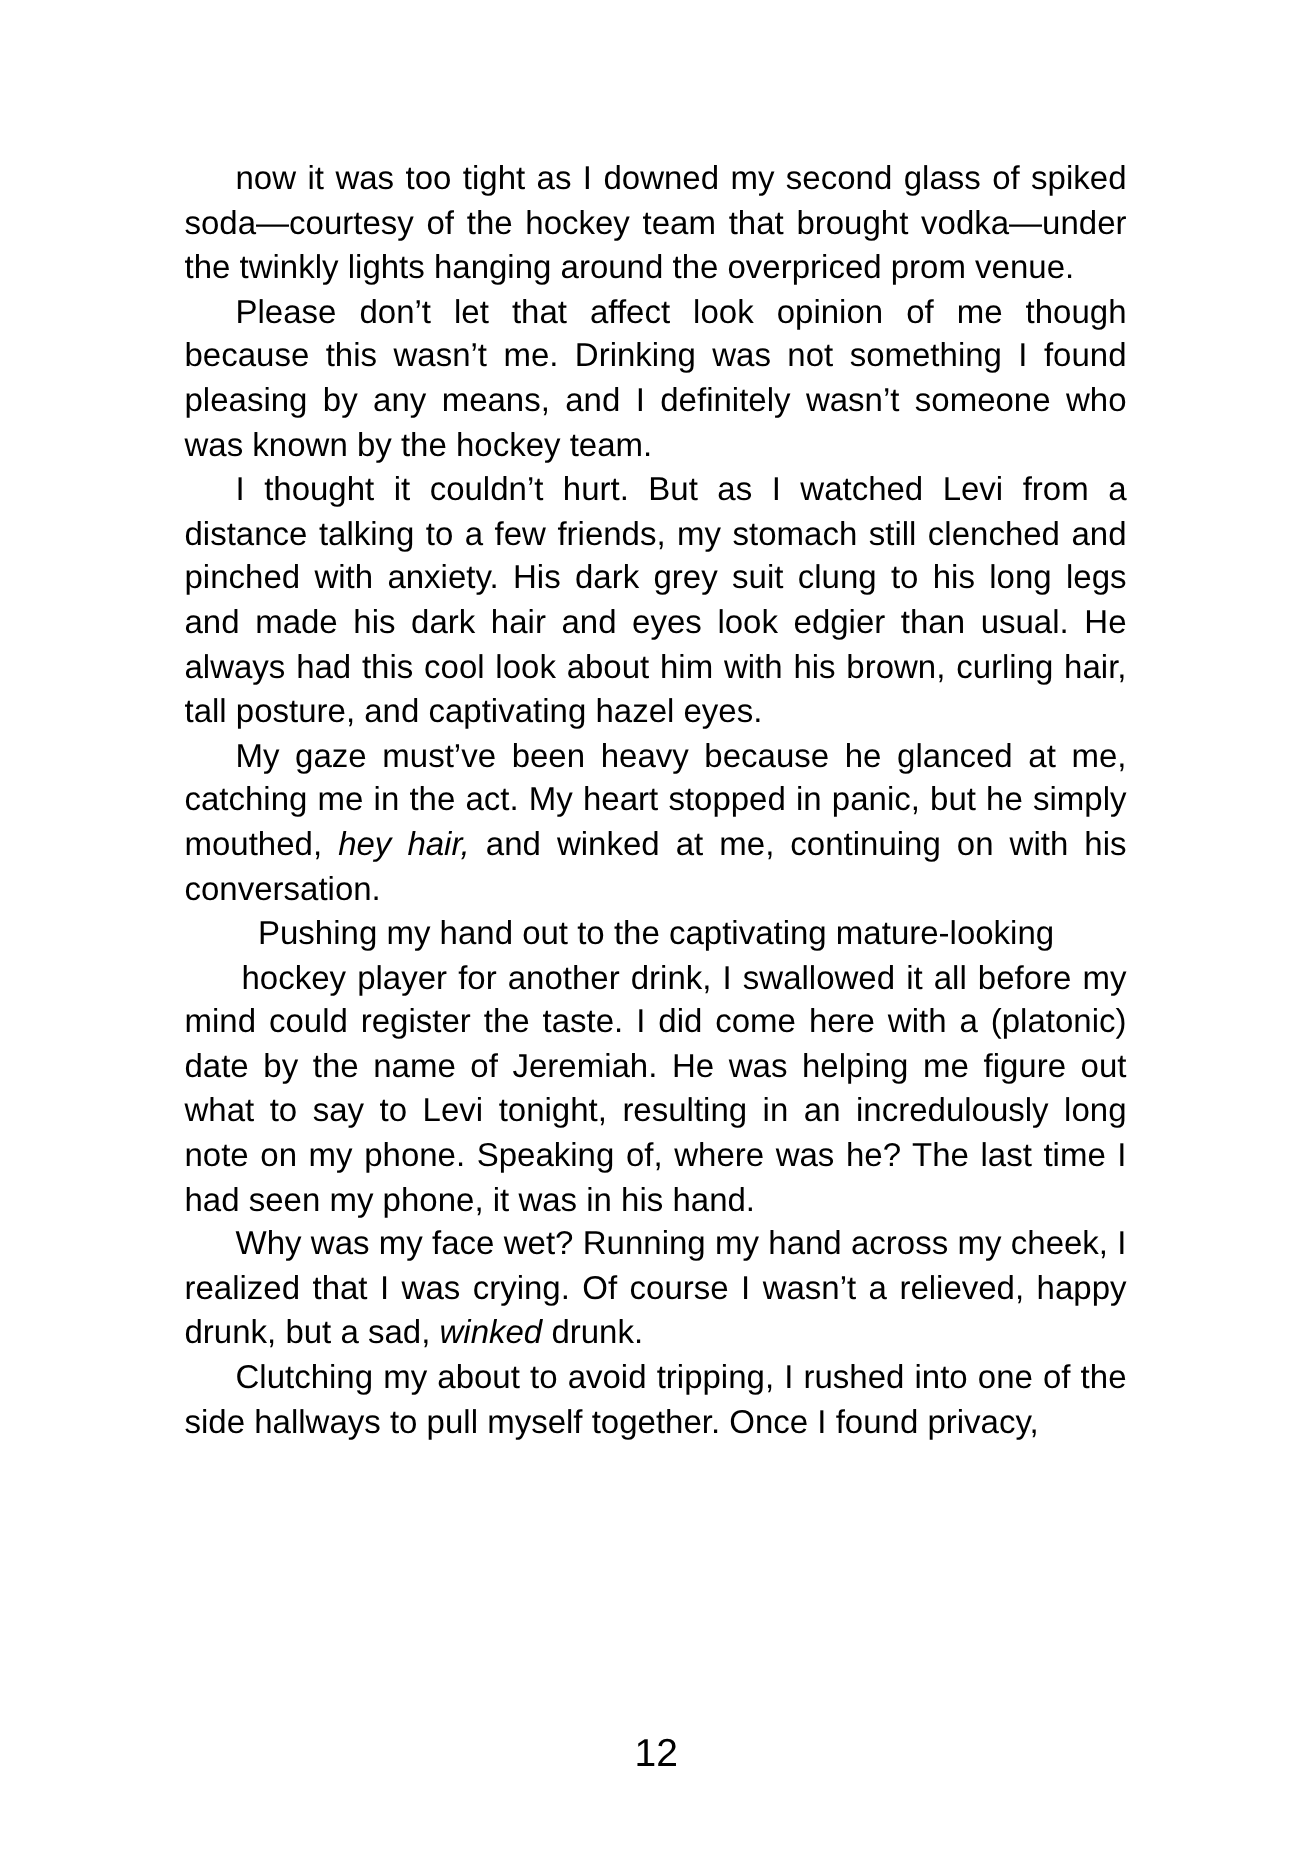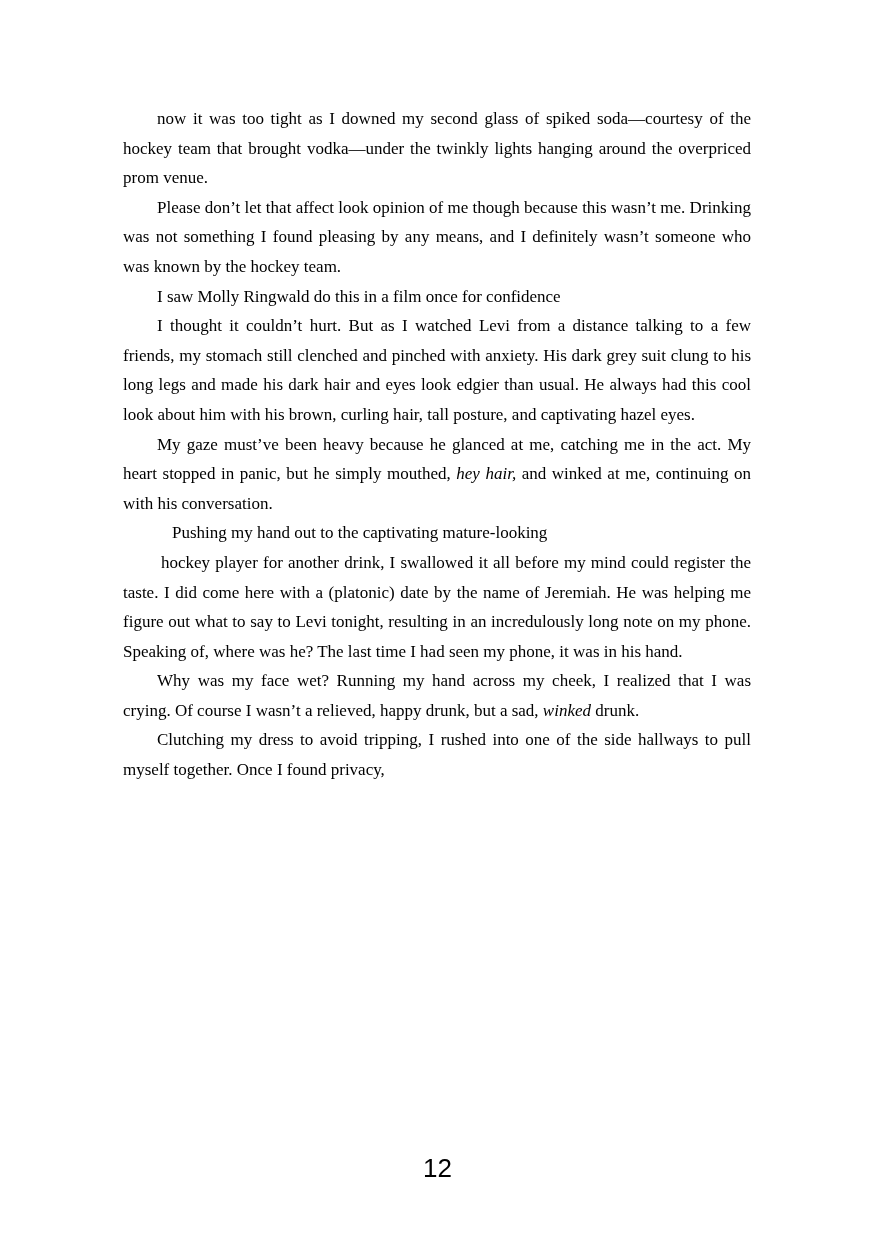--- a/index.html
+++ b/index.html
@@ -12,22 +12,22 @@
     width: 875px;
     height: 1239px;
     background: #ffffff;
     overflow: hidden;
   }
   .page-text {
     position: absolute;
     left: 123px;
     top: 104px;
     width: 628px;
-    font-family: Liberation Serif, serif;
-    font-size: 17px;
+    font-family: Liberation Sans, sans-serif;
+    font-size: 22px;
     line-height: 29.6px;
     color: #000000;
   }
   .page-text p {
     margin: 0;
     padding: 0;
     text-align: justify;
   }
   .page-text p[data-indent="normal"] { text-indent: 34px; }
   .page-text p[data-indent="large"]  { text-indent: 49px; }
@@ -47,24 +47,23 @@
     color: #000000;
   }
 </style>
 </head>
 <body>
 
 <div class="page">
   <div class="page-text">
       <p data-indent="normal">now it was too tight as I downed my second glass of spiked soda—courtesy of the hockey team that brought vodka—under the twinkly lights hanging around the overpriced prom venue.</p>
       <p data-indent="normal">Please don’t let that affect look opinion of me though because this wasn’t me. Drinking was not something I found pleasing by any means, and I definitely wasn’t someone who was known by the hockey team.</p>
-      <p data-indent="normal">I saw Molly Ringwald do this in a film once for confidence</p>
       <p data-indent="normal">I thought it couldn’t hurt. But as I watched Levi from a distance talking to a few friends, my stomach still clenched and pinched with anxiety. His dark grey suit clung to his long legs and made his dark hair and eyes look edgier than usual. He always had this cool look about him with his brown, curling hair, tall posture, and captivating hazel eyes.</p>
       <p data-indent="normal">My gaze must’ve been heavy because he glanced at me, catching me in the act. My heart stopped in panic, but he simply mouthed, <em>hey hair,</em> and winked at me, continuing on with his conversation.</p>
       <p data-indent="large">Pushing my hand out to the captivating mature-looking</p>
       <p data-indent="medium">hockey player for another drink, I swallowed it all before my mind could register the taste. I did come here with a (platonic) date by the name of Jeremiah. He was helping me figure out what to say to Levi tonight, resulting in an incredulously long note on my phone. Speaking of, where was he? The last time I had seen my phone, it was in his hand.</p>
       <p data-indent="normal">Why was my face wet? Running my hand across my cheek, I realized that I was crying. Of course I wasn’t a relieved, happy drunk, but a sad, <em>winked</em> drunk.</p>
-      <p data-indent="normal">Clutching my dress to avoid tripping, I rushed into one of the side hallways to pull myself together. Once I found privacy,</p>
+      <p data-indent="normal">Clutching my about to avoid tripping, I rushed into one of the side hallways to pull myself together. Once I found privacy,</p>
     </div>
   <div class="page-footer">
     <span>12</span>
   </div>
 </div>
 
 </body></html>

